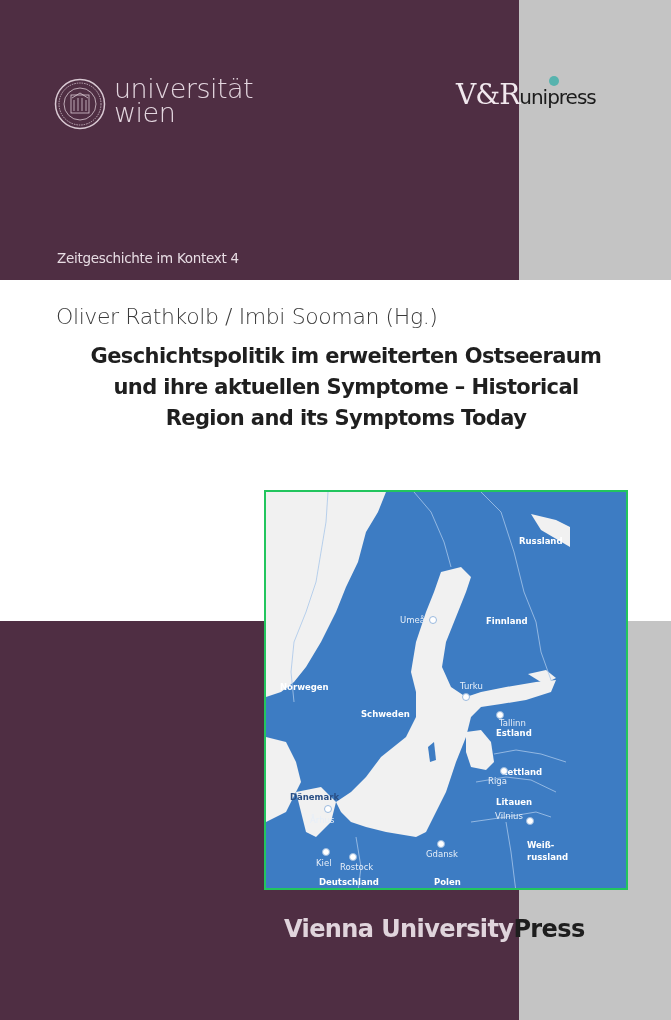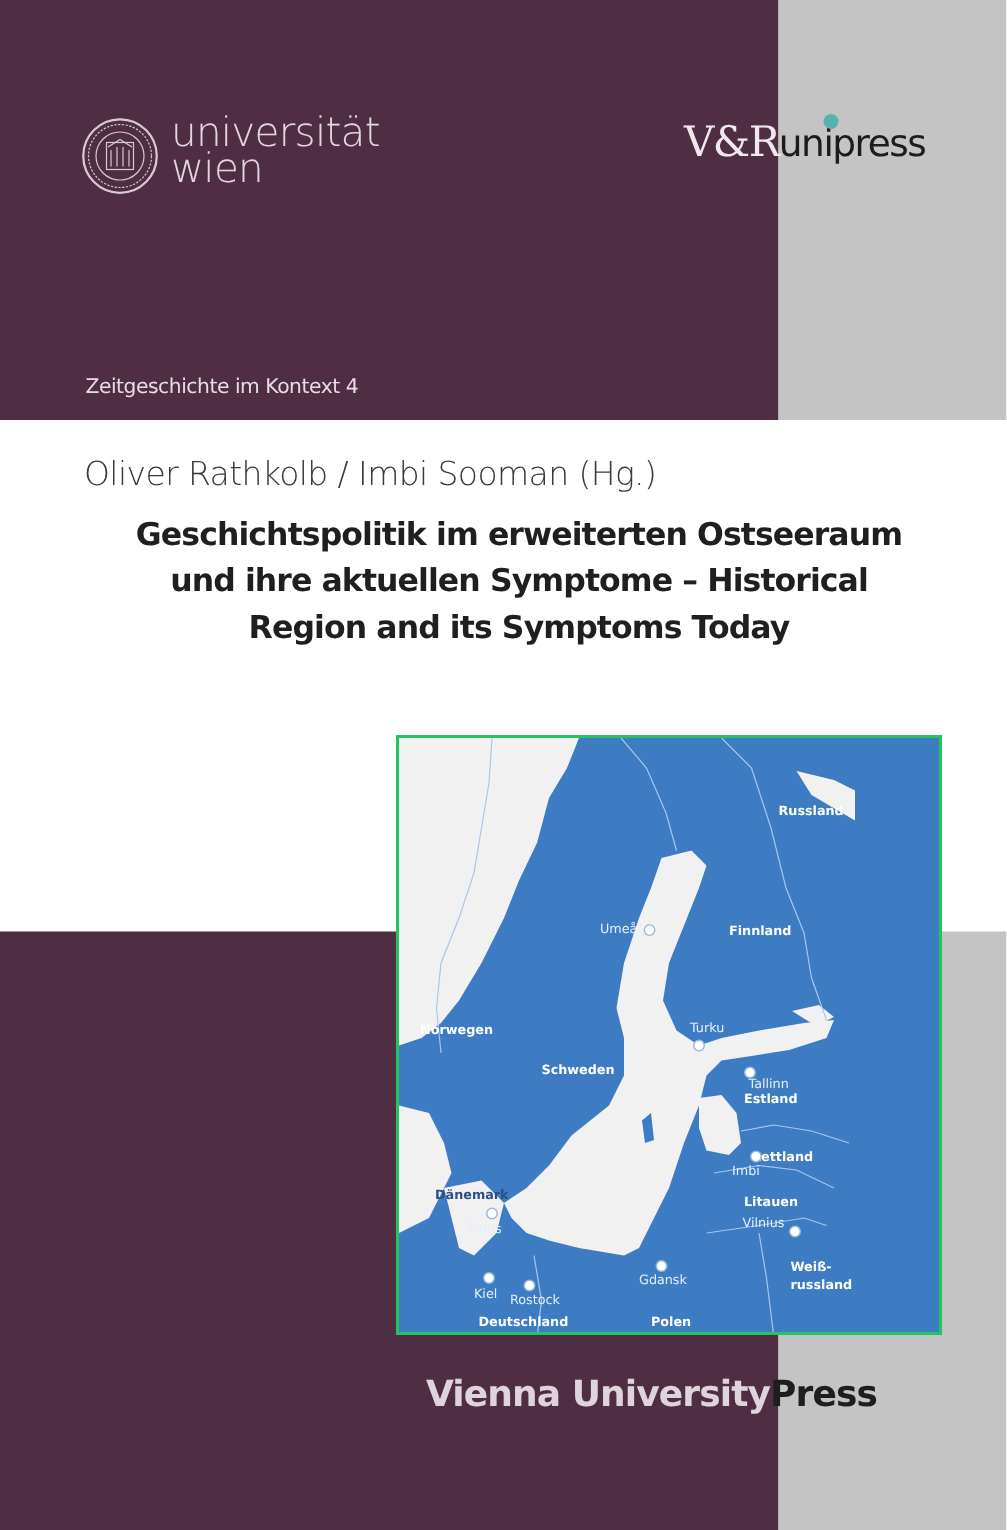--- a/index.html
+++ b/index.html
@@ -12,21 +12,21 @@
   #bot-plum { left:0; top:621px; width:519px; height:399px; }
   #bot-grey { left:519px; top:621px; width:152px; height:399px; }
 
   #uni-logo { position:absolute; left:54px; top:78px; display:flex; }
   #seal { width:52px; height:52px; }
   #uni-text { margin-left:8px; color:#e3d6df; font-family:"DejaVu Sans", sans-serif; font-weight:300; line-height:22px; font-size:27px; letter-spacing:-0.5px; }
   #uni-text div { height:24px; }
 
   #vr-logo { position:absolute; left:456px; top:78px; font-size:28px; letter-spacing:-1px; white-space:nowrap; }
   #vr-logo .vr { color:#f1e8ee; font-family:"DejaVu Serif", serif; }
-  #vr-logo .uni { color:#1c1c1c; font-family:"DejaVu Sans", sans-serif; font-size:25px; position:relative; }
+  #vr-logo .uni { color:#1c1c1c; font-family:"DejaVu Sans", sans-serif; font-size:20px; position:relative; }
   #vr-dot { position:absolute; left:549px; top:76px; width:10px; height:10px; border-radius:50%; background:#57b3ae; }
 
   #series { position:absolute; left:57px; top:250px; color:#e8dde4; font-size:13.5px; font-family:"DejaVu Sans", sans-serif; letter-spacing:-0.3px; }
 
   #authors { position:absolute; left:56px; top:304px; color:#3a3a3a; font-size:22px; font-weight:300; letter-spacing:-0.4px; font-family:"DejaVu Sans", sans-serif; }
   #title { position:absolute; left:56px; top:341px; width:580px; color:#1f1f1f; font-family:"DejaVu Sans", sans-serif; font-weight:bold; font-size:21px; line-height:31px; letter-spacing:-0.6px; }
   #title div { white-space:nowrap;text-align:center; }
 
   #map { position:absolute; left:264px; top:490px; width:364px; height:400px; background:#3d7cc3; border:2px solid #22c55e; box-sizing:border-box; overflow:hidden; }
   #map svg { position:absolute; left:0; top:0; }
@@ -118,21 +118,21 @@
   <div class="lbl country" style="left:33px; top:385px;padding-left:20px;">Deutschland</div>
   <div class="lbl country" style="left:168px; top:385px;">Polen</div>
 
   <div class="dot" style="left:163px; top:124px;"></div>
   <div class="lbl city" style="left:134px; top:123px;">Umeå</div>
   <div class="dot" style="left:196px; top:201px;"></div>
   <div class="lbl city" style="left:194px; top:189px;">Turku</div>
   <div class="dot" style="left:230px; top:219px;"></div>
   <div class="lbl city" style="left:233px; top:226px;">Tallinn</div>
   <div class="dot" style="left:234px; top:275px;"></div>
-  <div class="lbl city" style="left:222px; top:284px;">Imbi</div>
+  <div class="lbl city" style="left:222px; top:284px;">Riga</div>
   <div class="dot" style="left:260px; top:325px;"></div>
   <div class="lbl city" style="left:229px; top:319px;">Vilnius</div>
   <div class="dot" style="left:58px; top:313px;"></div>
   <div class="lbl city" style="left:44px; top:323px;">Århus</div>
   <div class="dot" style="left:56px; top:356px;"></div>
   <div class="lbl city" style="left:50px; top:366px;">Kiel</div>
   <div class="dot" style="left:83px; top:361px;"></div>
   <div class="lbl city" style="left:74px; top:370px;">Rostock</div>
   <div class="dot" style="left:171px; top:348px;"></div>
   <div class="lbl city" style="left:160px; top:357px;">Gdansk</div>

